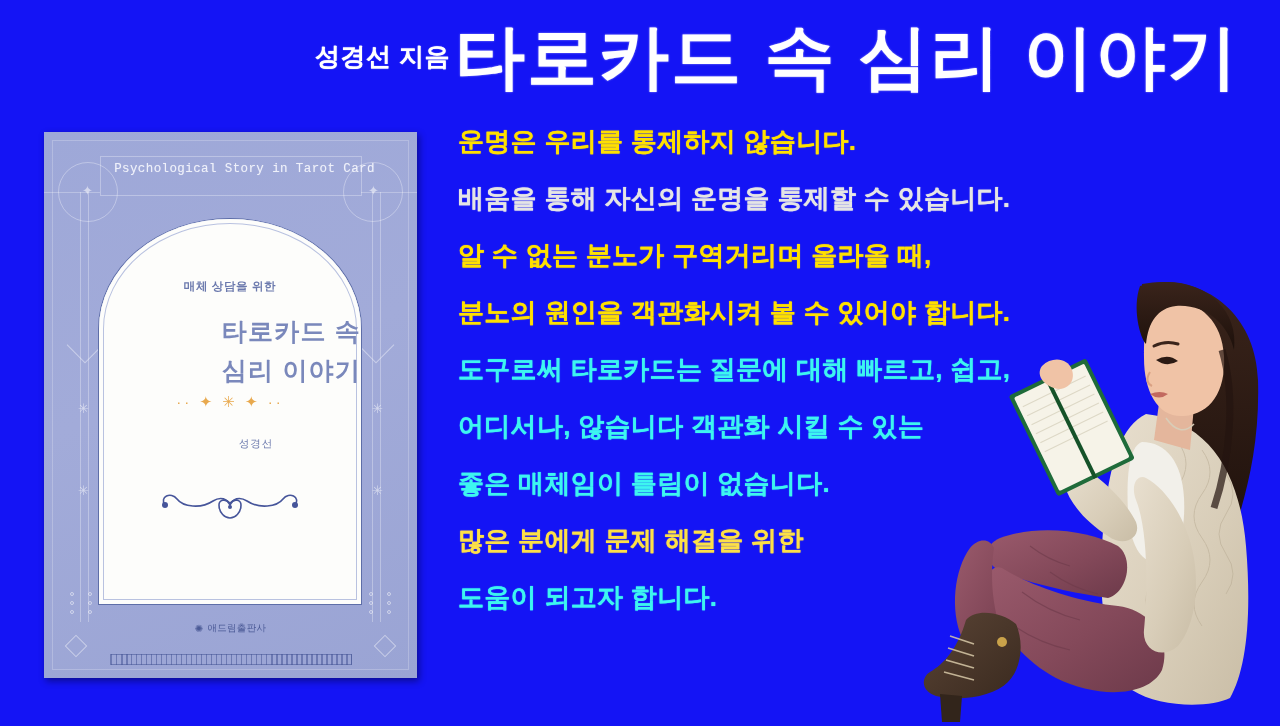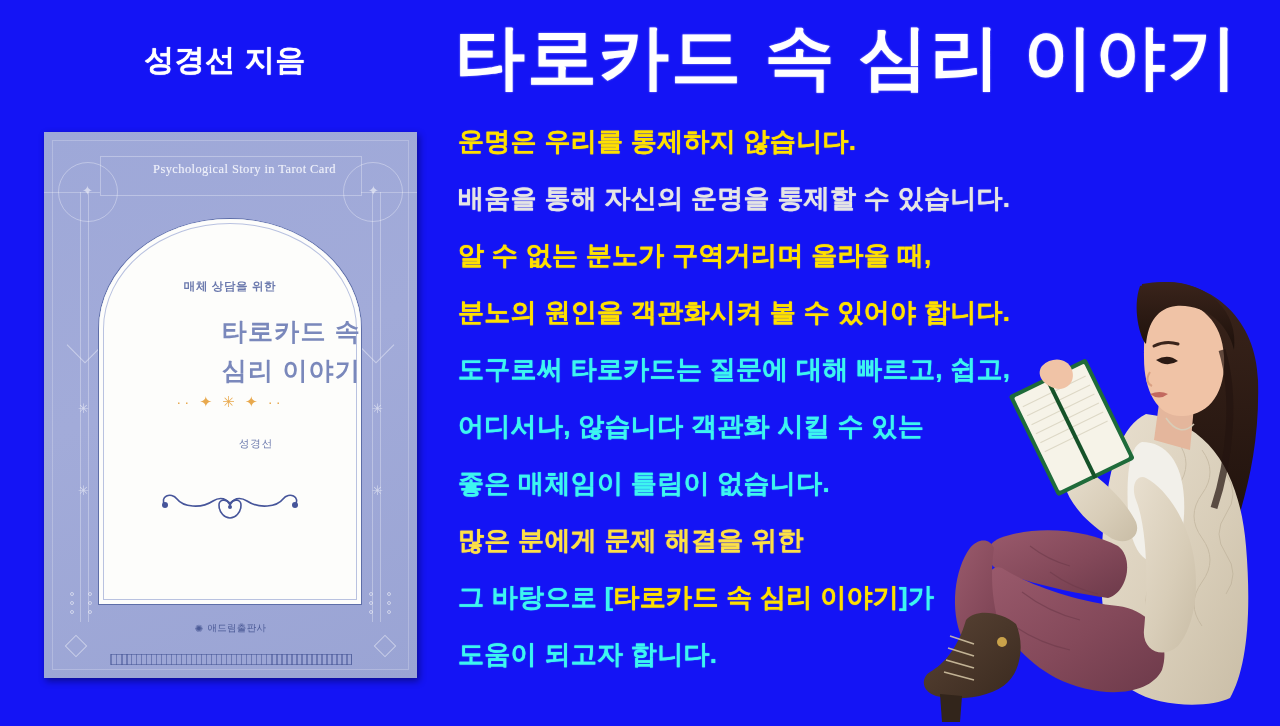--- a/index.html
+++ b/index.html
@@ -9,23 +9,23 @@
     font-family:"Liberation Sans", sans-serif;
     position:relative;
   }
 
   
   #left-column{
     position:absolute; left:0; top:0; width:450px; height:726px;
   }
   #author-credit{
     position:absolute; left:0; top:40px; width:450px;
-    text-align:center;
+    text-align:right;
     color:#ffffff;
-    font-size:30px; font-weight:bold; letter-spacing:0.5px;
+    font-size:25px; font-weight:bold; letter-spacing:0.5px;
     text-shadow:0 0 1px #ffffff;
   }
 
   
   #book-cover{
     position:absolute; left:44px; top:132px; width:373px; height:546px;
     background:linear-gradient(160deg,#9ea8d8 0%, #a2abd9 45%, #9aa4d4 100%);
     box-shadow:2px 3px 7px rgba(0,0,20,.45);
     overflow:hidden;
   }
@@ -60,21 +60,21 @@
     border-left:1px solid rgba(255,255,255,.42);
     border-bottom:1px solid rgba(255,255,255,.42);
     transform:rotate(-45deg);
   }
   #ribbon-banner{
     position:absolute; left:56px; top:24px; width:262px; height:40px;
     border:1px solid rgba(255,255,255,.30);
   }
   #cover-eyebrow{
     position:absolute; left:0; top:30px; width:401px; text-align:center;
-    color:#eef0fa; font-family:Liberation Serif, serif;
+    color:#eef0fa; font-family:Liberation Mono, monospace;
     font-size:12.5px; letter-spacing:.4px;
     text-shadow:0 0 1px rgba(255,255,255,.4);
   }
 
   
   #arch-panel{
     position:absolute; left:55px; top:87px; width:262px; height:385px;
     background:#fdfdfb;
     border-top-left-radius:131px 110px;
     border-top-right-radius:131px 110px;
@@ -240,21 +240,20 @@
 
 <div id="body-lines">
     <div class="body-line" style="color: rgb(255, 224, 0);">운명은 우리를 통제하지 않습니다.</div>
     <div class="body-line" style="color: #e5e5e5;">배움을 통해 자신의 운명을 통제할 수 있습니다.</div>
     <div class="body-line" style="color: rgb(255, 224, 0);">알 수 없는 분노가 구역거리며 올라올 때,</div>
     <div class="body-line" style="color: rgb(255, 224, 0);">분노의 원인을 객관화시켜 볼 수 있어야 합니다.</div>
     <div class="body-line" style="color: rgb(61, 245, 240);">도구로써 타로카드는 질문에 대해 빠르고, 쉽고,</div>
     <div class="body-line" style="color: rgb(61, 245, 240);">어디서나, 않습니다 객관화 시킬 수 있는</div>
     <div class="body-line" style="color: rgb(61, 245, 240);">좋은 매체임이 틀림이 없습니다.</div>
     <div class="body-line" style="color: #fde047;">많은 분에게 문제 해결을 위한</div>
-    <div class="body-line" style="color: rgb(61, 245, 240);">그 바탕으로 [<span class="hl">타로카드 속 심리 이야기</span>]가</div>
     <div class="body-line" style="color: rgb(61, 245, 240);">도움이 되고자 합니다.</div>
   </div>
 
 <div id="reader-photo">
   <svg width="370" height="480" viewBox="0 0 370 480">
     <defs>
       <linearGradient id="cardiGrad" x1="0" y1="0" x2="1" y2="1">
         <stop offset="0%" stop-color="#e8dfcf"></stop>
         <stop offset="60%" stop-color="#d8cdb8"></stop>
         <stop offset="100%" stop-color="#c9bda6"></stop>

